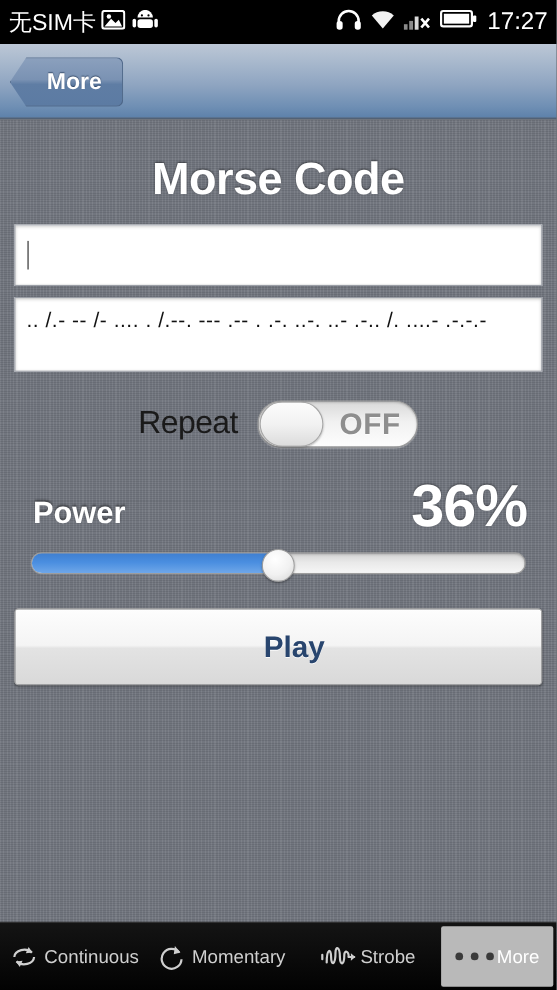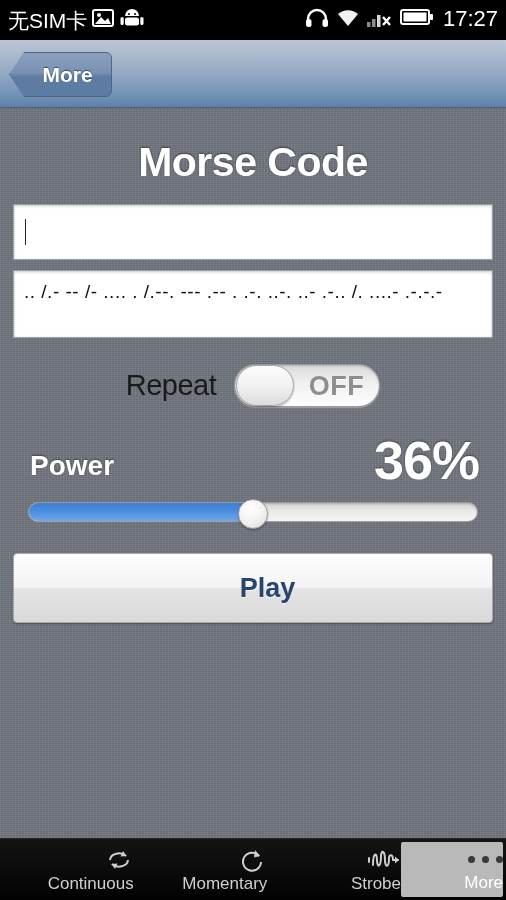--- a/index.html
+++ b/index.html
@@ -168,21 +168,21 @@
   }
 
   
   .tabbar{
     position:absolute; bottom:0; left:0; width:506px; height:62px;
     background:linear-gradient(to bottom,#141414 0%,#020202 100%);
     display:flex; align-items:stretch;
     border-top:1px solid #2a2a2a;
   }
   .tab{
-    flex:1; display:flex; flex-direction:column; align-items:flex-end;
+    flex:1; display:flex; flex-direction:row; align-items:center;
     justify-content:center; gap:3px; color:#cfcfcf;
   }
   .tab.active{
     background:#b9b9b9; color:#ffffff; margin:3px 3px 3px 0; border-radius:2px;
     flex:0 0 102px;
   }
   .tab .tlabel{ font-size:17px; line-height:1; }
   .tab.active .tlabel{ color:#ffffff; }
   .tab svg{ display:block; }
   .dots{ display:flex; gap:7px; align-items:center; height:22px;}

